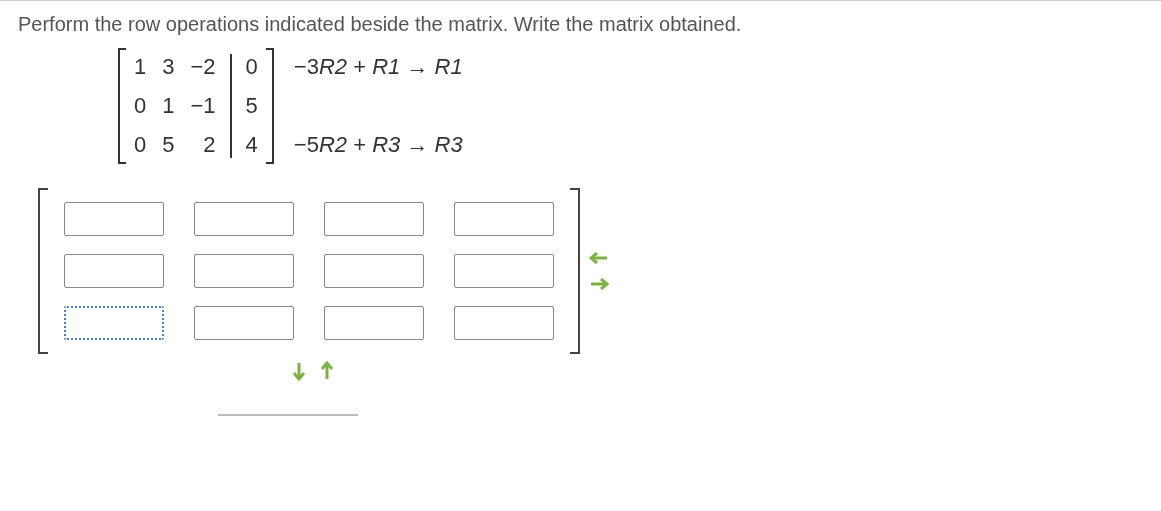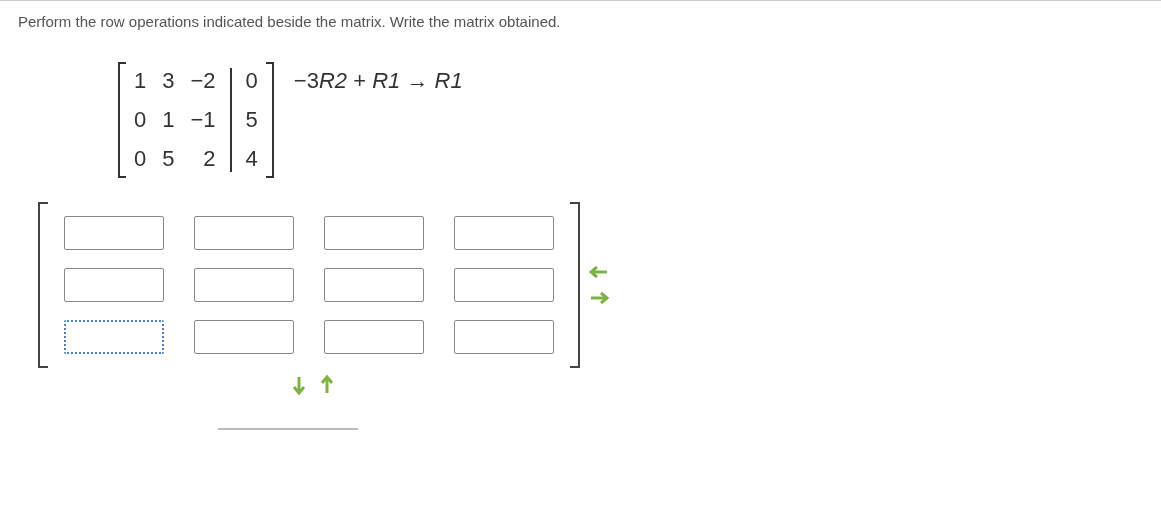--- a/index.html
+++ b/index.html
@@ -9,22 +9,22 @@
       color: #555;
       margin: 0;
       padding: 0;
       background: #fff;
     }
     .container {
       padding: 12px 18px;
       border-top: 1px solid #ccc;
     }
     .question {
-      margin-bottom: 32px;
-      font-size: 15px;
+      margin-bottom: 12px;
+      font-size: 20px;
     }
     .matrix-block {
       display: flex;
       align-items: flex-start;
       margin-left: 100px;
       margin-bottom: 24px;
     }
     .matrix {
       display: inline-flex;
       font-family: Verdana, sans-serif;
@@ -180,20 +180,23 @@
       <div class="bracket-col">
           <div class="bracket-right"></div>
         </div>
     </div>
 
     <div class="ops">
       <div class="op-row">
         <span>−3</span><span class="var">R2</span><span> + </span><span class="var">R1</span><span> → </span><span class="var">R1</span>
       </div>
       <div class="op-row">&nbsp;</div>
+      <div class="op-row">
+        <span>−5</span><span class="var">R2</span><span> + </span><span class="var">R3</span><span> → </span><span class="var">R3</span>
+      </div>
     </div>
   </div>
 
   <div class="answer-block">
     <div class="ans-matrix">
       <div class="ans-bracket">
           <div class="ans-bracket-left"></div>
         </div>
       <div class="ans-grid">
         <input class="ans-input" style="">

